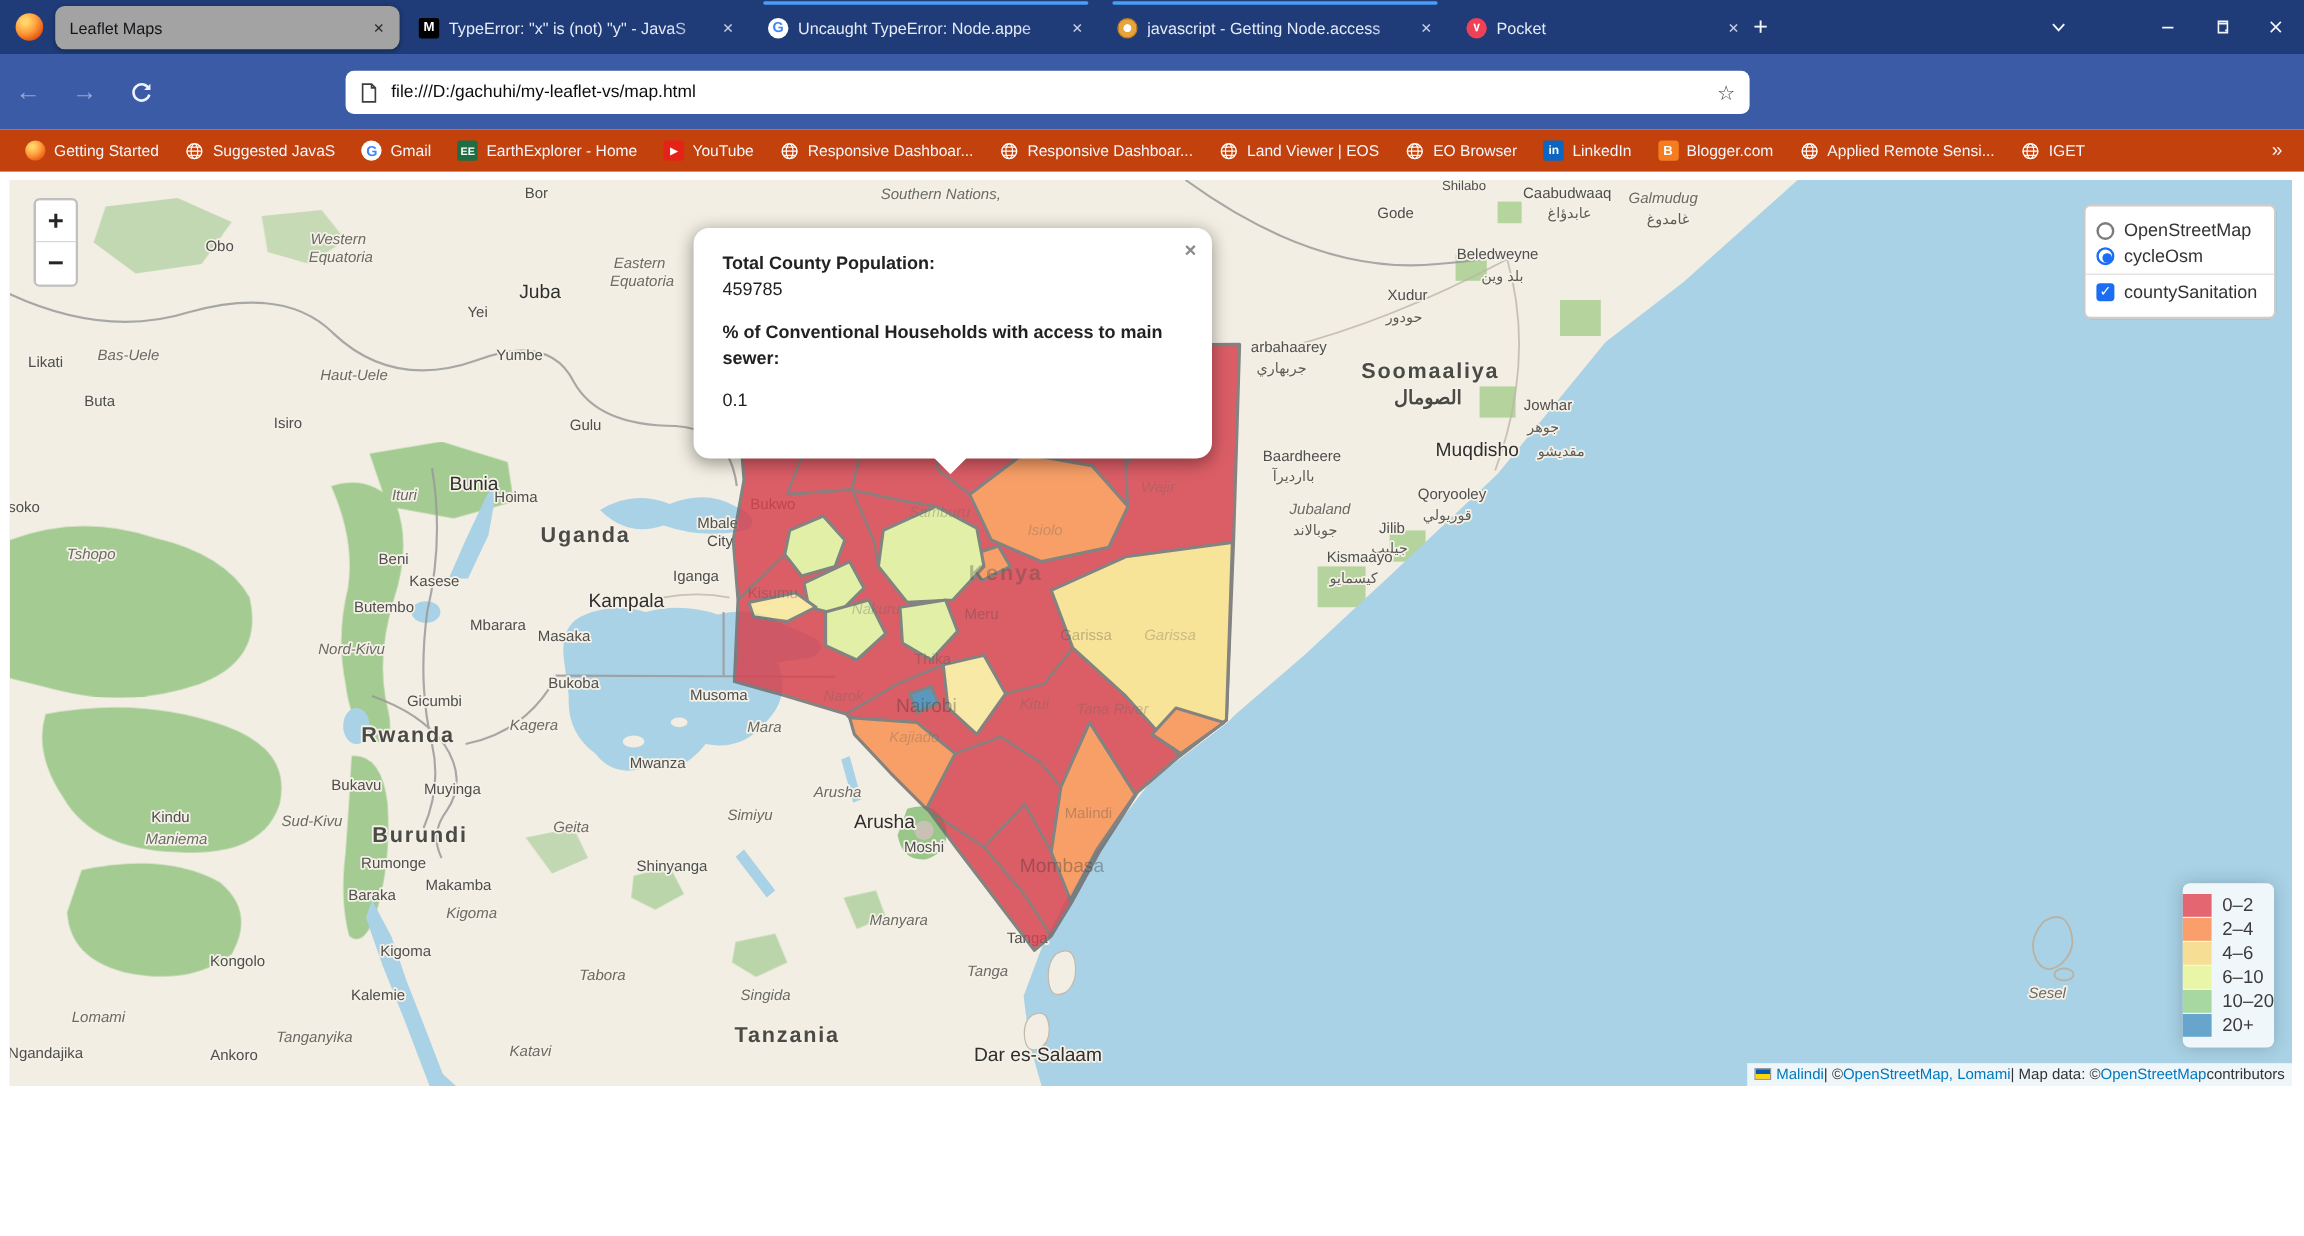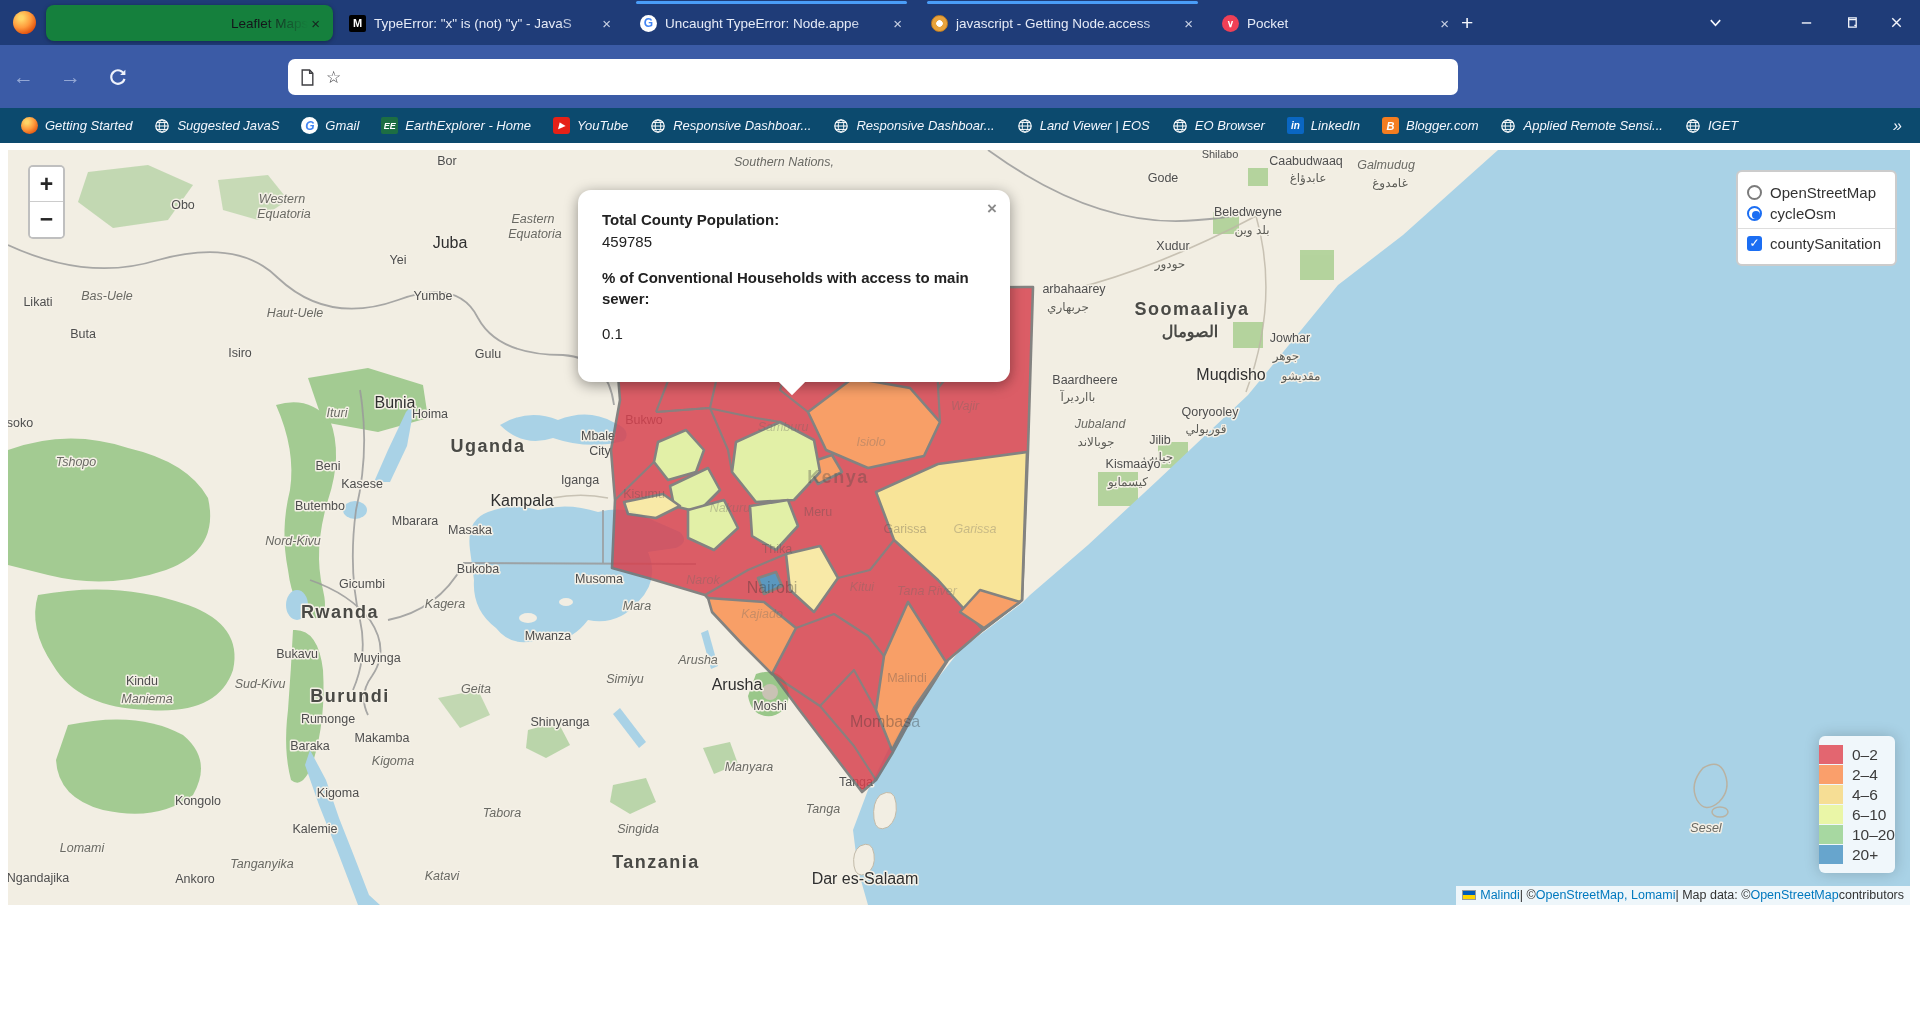--- a/index.html
+++ b/index.html
@@ -7,21 +7,21 @@
   #stage{position:relative;width:1920px;height:1030px;background:#fff;overflow:hidden;
          font-family:"Liberation Sans",sans-serif;}
 
   
   #tabbar{position:absolute;left:0;top:0;width:1920px;height:45px;background:#1f3c78;display:flex;align-items:flex-end;}
   #fx-logo{position:absolute;left:13px;top:11px;width:23px;height:23px;border-radius:50%;
            background:radial-gradient(circle at 35% 30%,#ffd567 10%,#ff9a3c 45%,#e4550f 75%,#b5007f 100%);}
   #tab-strip{display:flex;margin-left:44px;height:45px;align-items:flex-end;}
   .tab{position:relative;width:287px;height:36px;margin:0 2px 4px 2px;border-radius:8px;display:flex;align-items:center;
        padding:0 10px 0 12px;color:#e6ebf7;font-size:13.5px;cursor:default;}
-  .tab.active{background:#15803d;color:#15141a;box-shadow:0 1px 4px rgba(0,0,0,.35);text-align:right;}
+  .tab.active{background:#a3a3a3;color:#15141a;box-shadow:0 1px 4px rgba(0,0,0,.35);}
   .tab.ct::before{content:"";position:absolute;left:8px;right:8px;top:-4px;height:3px;background:#4a9df8;border-radius:2px;}
   .tab:nth-child(5){width:252px;}
   .tab-title{flex:1;white-space:nowrap;overflow:hidden;
              -webkit-mask-image:linear-gradient(90deg,#000 82%,transparent);
              mask-image:linear-gradient(90deg,#000 82%,transparent);}
   .tab-close{font-size:15px;padding:0 3px;opacity:.85;}
   .fav{display:inline-flex;width:17px;height:17px;border-radius:3px;margin-right:8px;flex:none;
        align-items:center;justify-content:center;font-size:11px;font-weight:bold;}
   .fav.mdn{background:#000;color:#fff;border-radius:2px;}
   .fav.gg{background:#fff;color:#4285F4;border-radius:50%;font-size:12px;}
@@ -47,21 +47,21 @@
   #page-icon{width:15px;height:17px;margin-right:11px;flex:none;}
   #url-text{font-size:14.5px;color:#0c0c0d;flex:1;}
   #star-btn{font-size:17px;color:#3e3e42;}
   #nav-right{position:absolute;right:14px;top:45px;height:63px;display:flex;align-items:center;gap:21px;}
   .ext{width:24px;height:24px;display:flex;align-items:center;justify-content:center;border-radius:4px;font-weight:bold;}
   .ext.s-circle{background:#fff;border-radius:50%;color:#333;font-size:14px;width:23px;height:23px;}
   .ext.green{background:#35a94c;color:#fff;border-radius:4px;font-size:12px;}
   .ext.abp{background:#c70d2c;color:#fff;border-radius:50%;font-size:8px;}
   .ext.blue{background:linear-gradient(135deg,#38b6dc,#1a6fd4);color:#fff;border-radius:4px;font-size:12px;}
 
-  #bookmarks{position:absolute;left:0;top:108px;width:1920px;height:35px;background:#0c4a6e;display:flex;align-items:center;color:#f3f6fd;font-style:italic;}
+  #bookmarks{position:absolute;left:0;top:108px;width:1920px;height:35px;background:#c2410c;display:flex;align-items:center;color:#f3f6fd;}
   #bookmarks-items{display:flex;align-items:center;padding-left:14px;gap:8px;}
   .bm{display:flex;align-items:center;font-size:13px;padding:3px 7px;border-radius:4px;white-space:nowrap;}
   .bm .fav,.bm .fav-svg{margin-right:7px;}
   #bm-overflow{position:absolute;right:18px;font-size:16px;}
 
   
   #map{position:absolute;left:8px;top:150px;width:1902px;height:755px;background:#f2eee3;overflow:hidden;}
   #map svg{position:absolute;left:0;top:0;}
   .ml{font-family:"Liberation Sans",sans-serif;font-size:12.5px;fill:#4e4e4e;text-anchor:middle;
       paint-order:stroke;stroke:#f4f0e6;stroke-width:3px;stroke-linejoin:round;}
@@ -167,20 +167,21 @@
     <span class="nav-arrow">→</span>
     <svg id="reload-btn" viewBox="0 0 16 16">
       <path d="M13.2 9.5A5.4 5.4 0 1 1 13 6" fill="none" stroke="#eef2fb" stroke-width="1.7"></path>
       <path d="M13.9 2.2v4.2H9.7z" fill="#eef2fb"></path>
     </svg>
     <div id="urlbar">
       <svg id="page-icon" viewBox="0 0 14 16">
         <path d="M2 1h7l3 3v11H2z" fill="none" stroke="#3e3e42" stroke-width="1.3"></path>
         <path d="M9 1v3h3" fill="none" stroke="#3e3e42" stroke-width="1.3"></path>
       </svg>
+      <span id="url-text">file:///D:/gachuhi/my-leaflet-vs/map.html</span>
       <span id="star-btn">☆</span>
     </div>
     <div id="nav-right">
       <svg class="wicon" style="width:22px;height:22px" viewBox="0 0 16 16">
         <path d="M2 2h12v7a6 6 0 0 1-12 0z" fill="none" stroke="#eef2fb" stroke-width="1.5"></path>
         <path d="M5 6.5 8 9.5 11 6.5" fill="none" stroke="#eef2fb" stroke-width="1.5"></path>
       </svg>
       <span class="ext s-circle">S</span>
       <span class="ext green">▥</span>
       <span class="ext abp">ABP</span>

